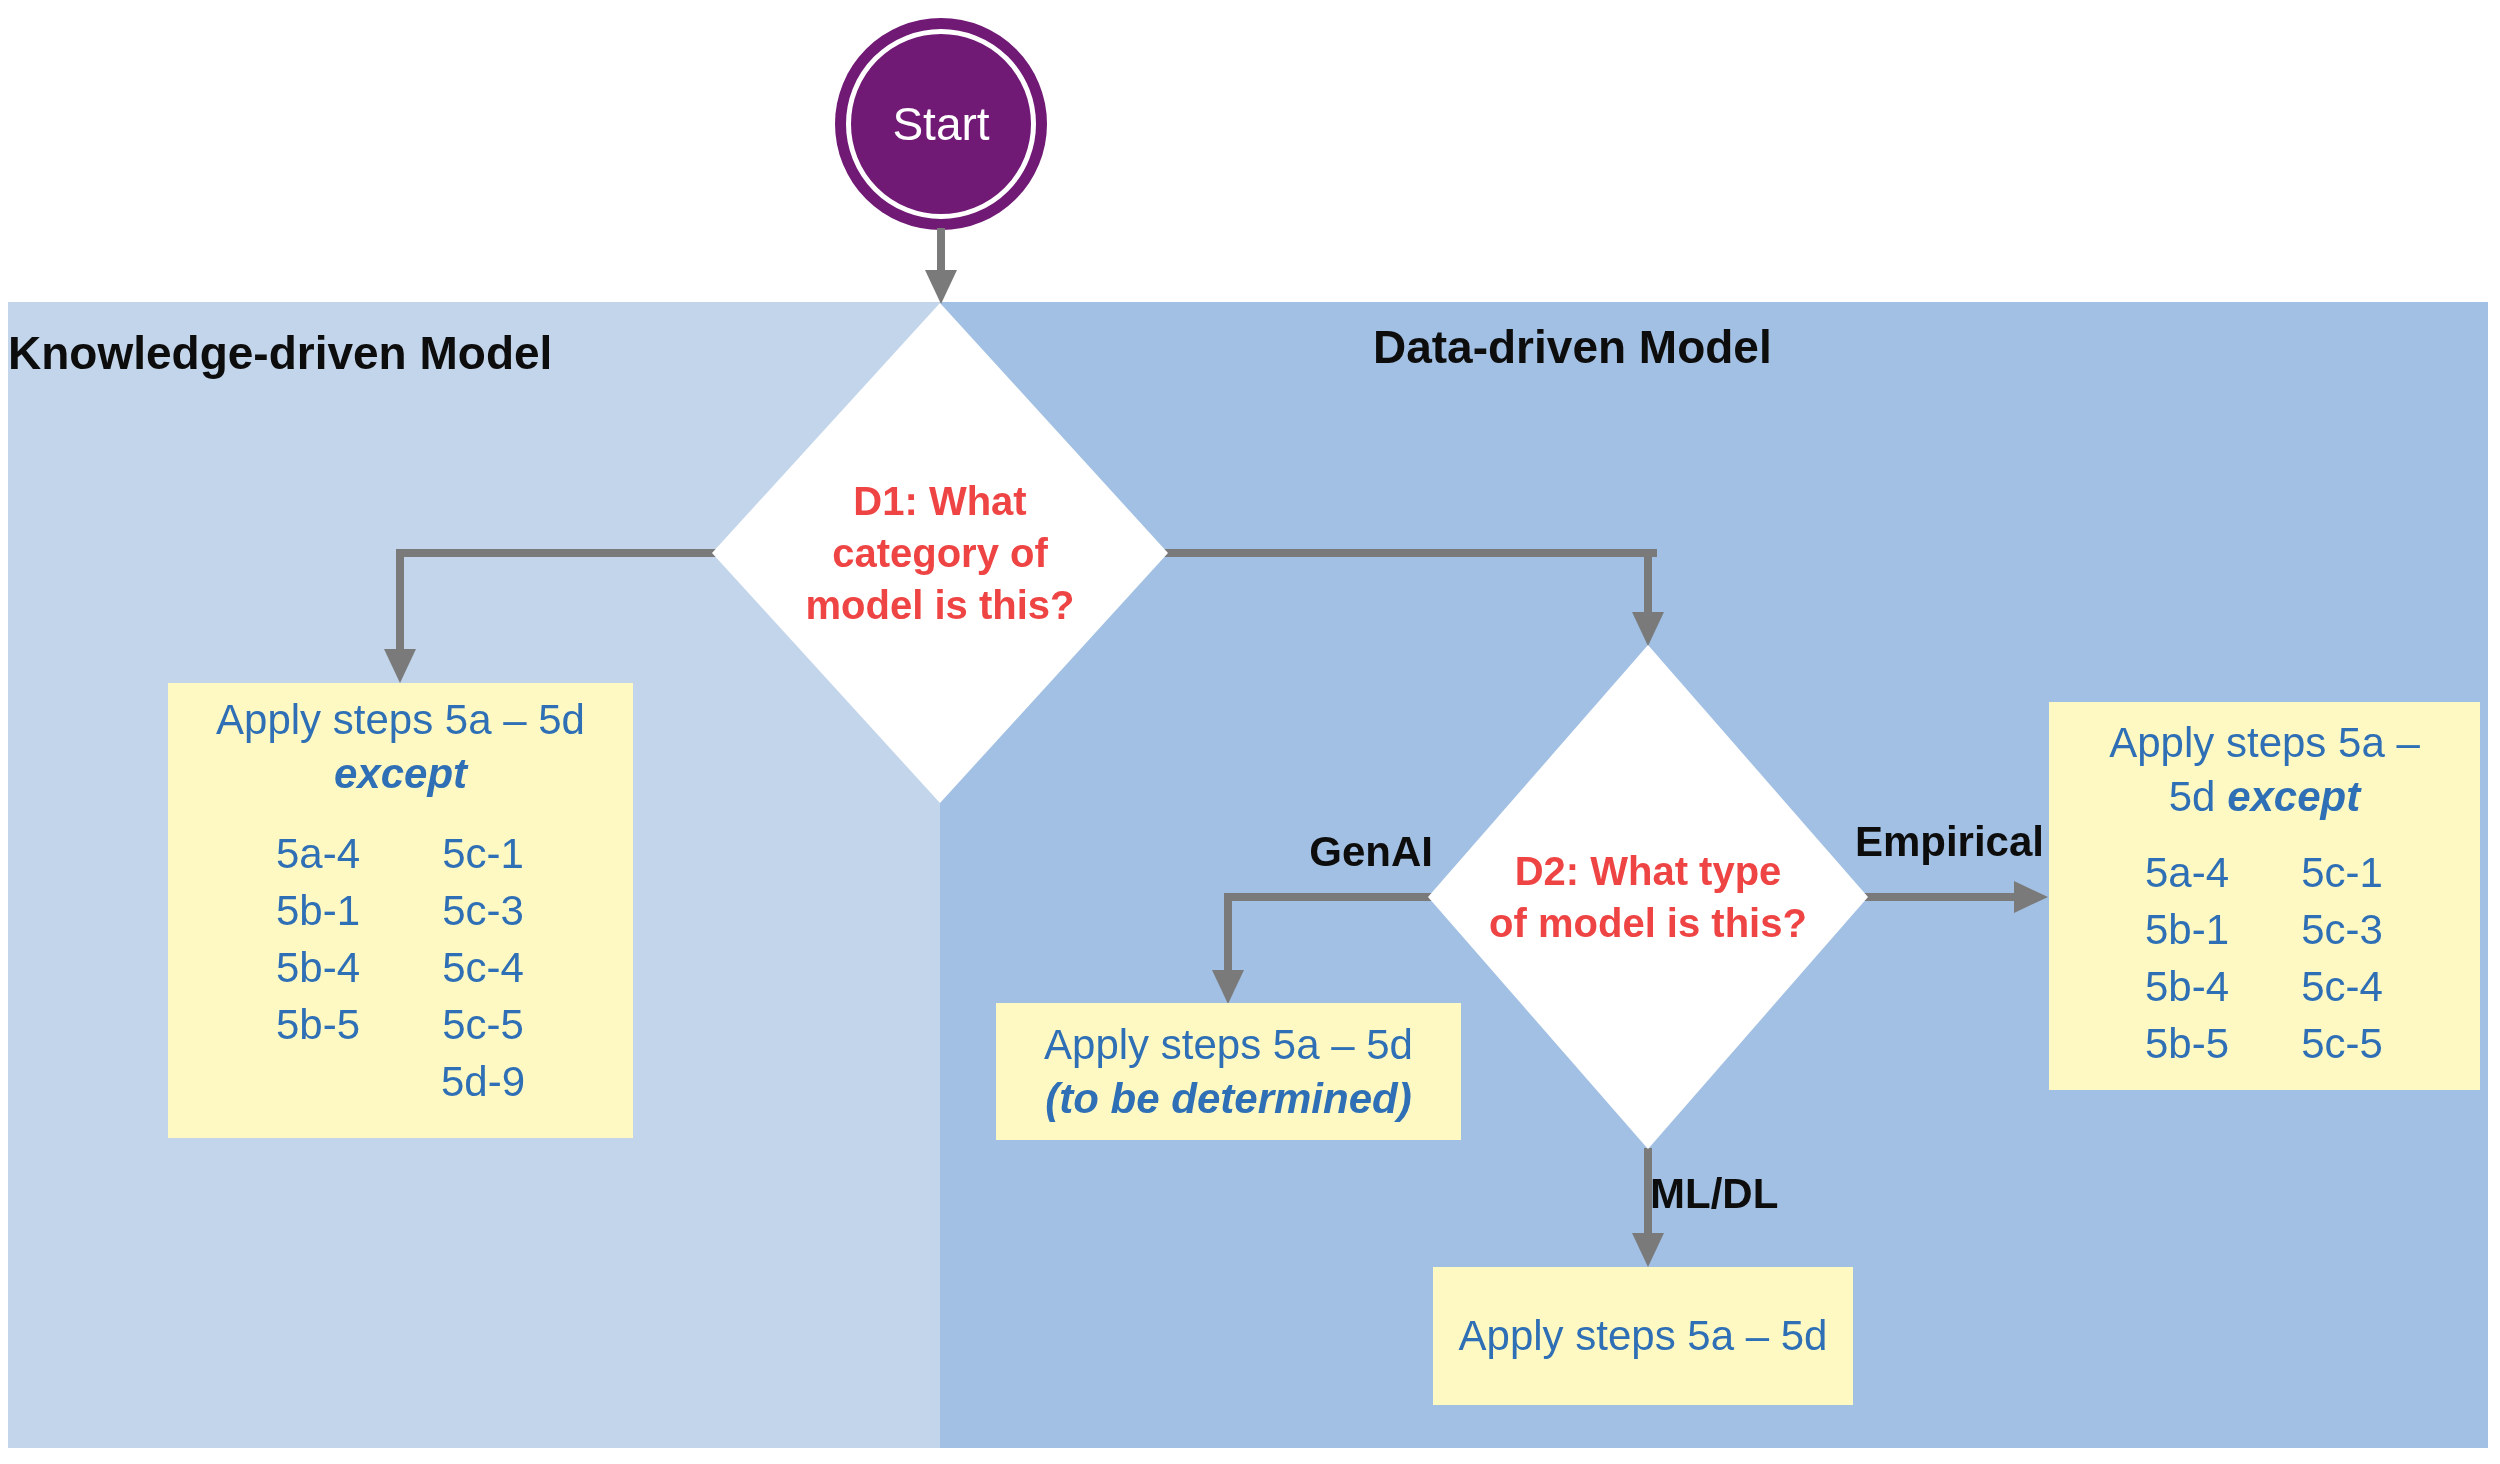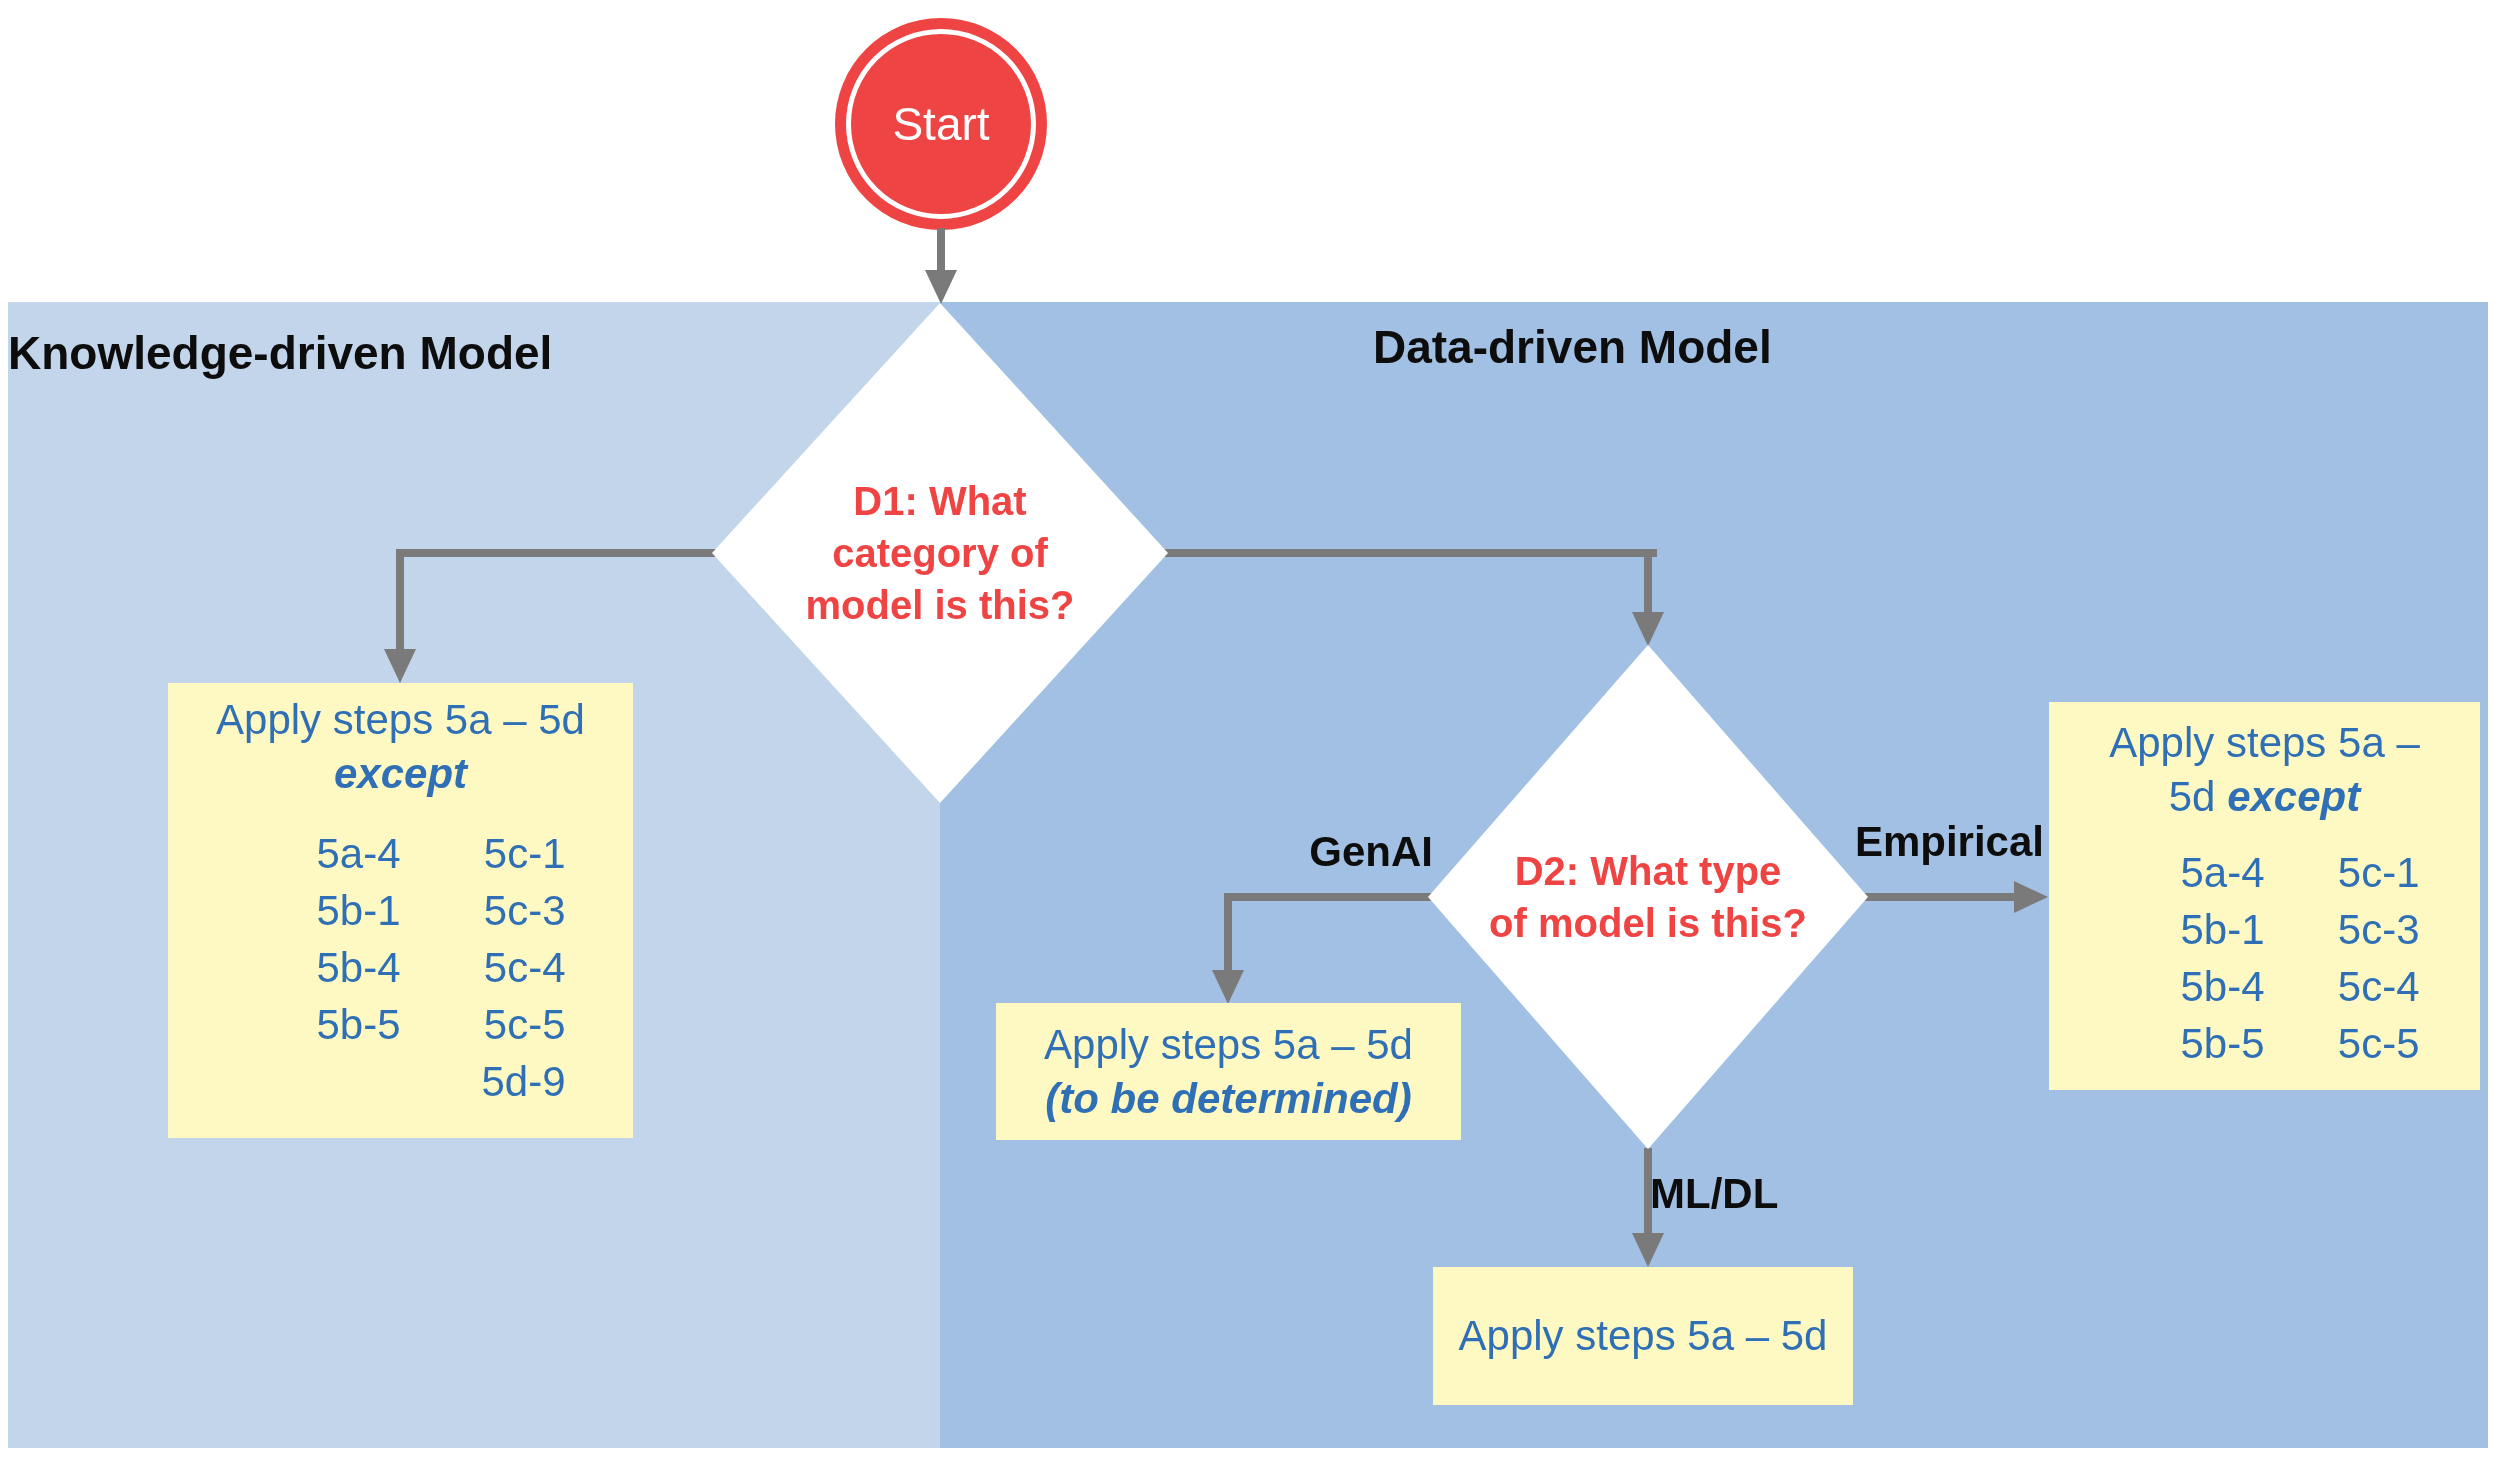--- a/index.html
+++ b/index.html
@@ -13,21 +13,21 @@
   .panel-title{
     position:absolute;font-weight:bold;font-size:46px;color:#0d0d0d;
     letter-spacing:0;
   }
   #title-left{left:8px;top:326px;width:932px;}
   #title-right{left:1373px;top:320px;width:550px;}
 
   
   #start-node{
     position:absolute;left:835px;top:18px;width:212px;height:212px;
-    background:#ef4444;border-radius:50%;
+    background:#701a75;border-radius:50%;
   }
   #start-node .ring{
     position:absolute;left:11px;top:11px;right:11px;bottom:11px;
     border:5px solid #ffffff;border-radius:50%;
   }
   #start-node .lbl{
     position:absolute;left:0;top:0;width:100%;height:100%;
     display:flex;align-items:center;justify-content:center;
     color:#ffffff;font-size:46px;font-weight:400;
   }
@@ -58,21 +58,21 @@
   #box-genai{left:996px;top:1003px;width:465px;height:137px;
     display:flex;flex-direction:column;align-items:center;justify-content:center;}
   #box-mldl{left:1433px;top:1267px;width:420px;height:138px;
     display:flex;align-items:center;justify-content:center;}
   #box-empirical{left:2049px;top:702px;width:431px;height:388px;padding-top:14px;box-sizing:border-box;}
 
   .apply-line{font-size:42px;line-height:54px;color:#2e6fb5;}
   .except-word{font-weight:bold;font-style:italic;}
   .tbd-line{font-size:42px;line-height:54px;font-weight:bold;font-style:italic;}
 
-  .cols{display:flex;justify-content:center;margin-top:24px;text-align:right;}
+  .cols{display:flex;justify-content:center;margin-top:24px;}
   .col{display:flex;flex-direction:column;}
   .col div{font-size:42px;line-height:57px;}
   #box-left .col{width:165px;}
   #box-empirical .cols{margin-top:20px;}
   #box-empirical .col{width:155px;}
 
   
   .branch-label{position:absolute;font-weight:bold;font-size:42px;color:#0d0d0d;text-align:right;}
   #label-genai{left:1233px;top:828px;width:200px;}
   #label-empirical{left:1844px;top:818px;width:200px;}

